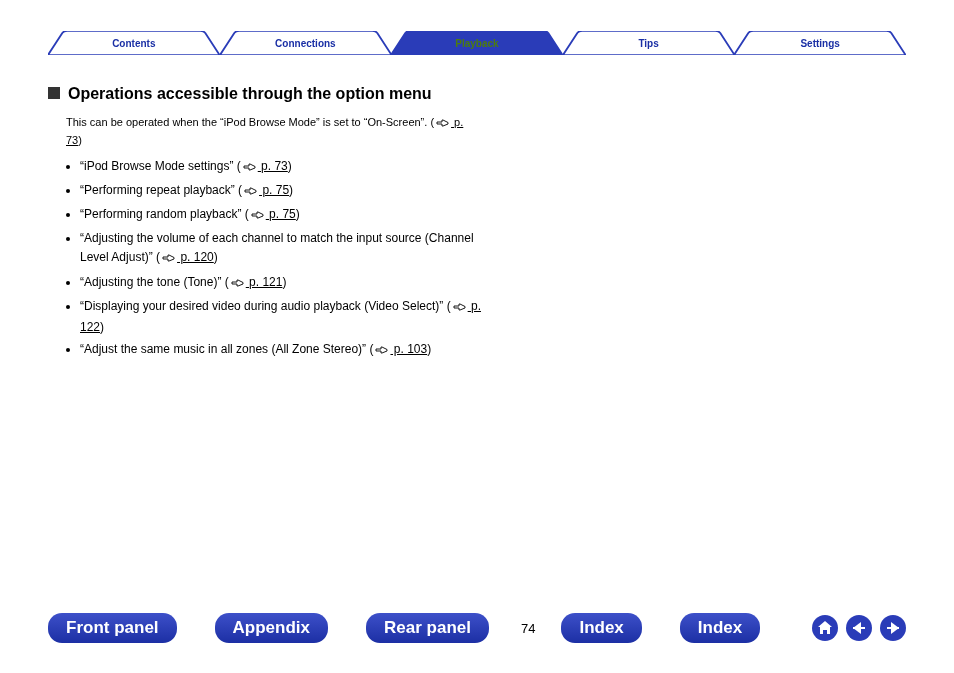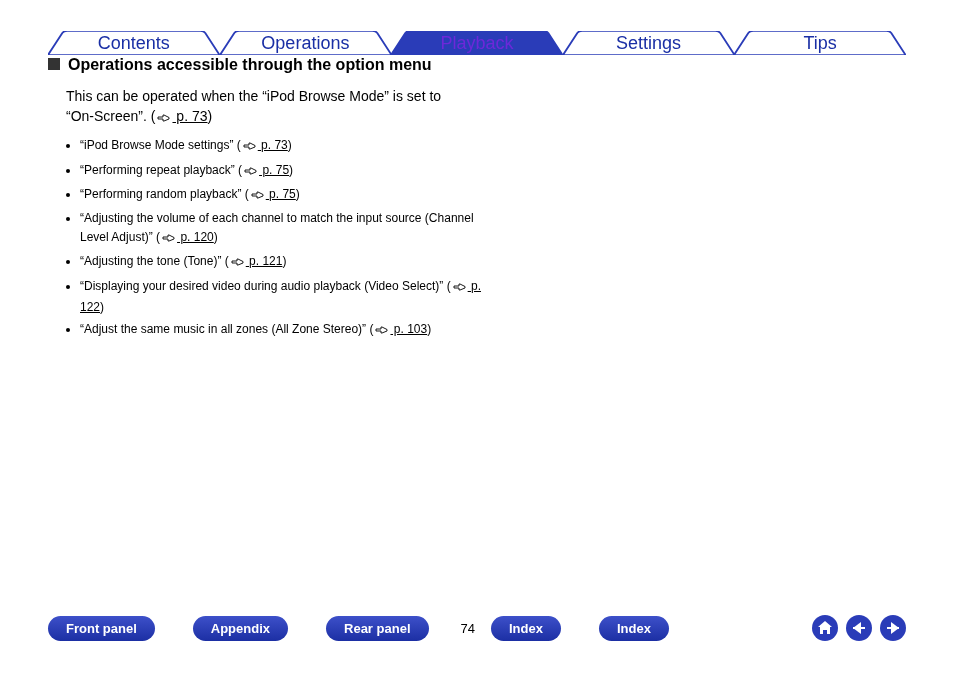--- a/index.html
+++ b/index.html
@@ -29,46 +29,46 @@
     flex: 1;
     height: 24px;
   }
   .tab svg { position: absolute; inset: 0; width: 100%; height: 100%; }
   .tab-label {
     position: absolute;
     inset: 0;
     display: flex;
     align-items: center;
     justify-content: center;
-    font-weight: normal;
-    font-size: 18px;
+    font-weight: bold;
+    font-size: 10px;
     color: #1a2fa5;
   }
-  .tab.active .tab-label { color: #6d28d9; }
+  .tab.active .tab-label { color: #4d7c0f; }
 
   
   .content {
     position: absolute;
-    top: 55px;
+    top: 84px;
     left: 48px;
     right: 300px;
   }
   .heading-row { display: flex; align-items: flex-start; }
   .heading-box {
     width: 12px; height: 12px; background: #333; margin-top: 3px; margin-right: 8px; flex-shrink: 0;
   }
   .heading {
     font-weight: bold;
     font-size: 16px;
     line-height: 1.3;
     margin: 0;
   }
   .intro {
     margin: 10px 0 8px 18px;
-    font-size: 14px;
+    font-size: 11px;
     line-height: 1.45;
     max-width: 400px;
   }
   .intro .link { text-decoration: underline; }
   ul.ops {
     margin: 0 0 0 18px;
     padding-left: 14px;
     font-size: 12px;
     line-height: 1.6;
     max-width: 430px;
@@ -83,30 +83,30 @@
     left: 48px; right: 48px;
     bottom: 31px;
     height: 28px;
     display: flex;
     align-items: center;
   }
   .pill {
     background: linear-gradient(#3d50c9, #1c2fa4);
     color: #fff;
     font-weight: bold;
-    font-size: 13px;
+    font-size: 17px;
     padding: 5px 18px;
     border-radius: 14px;
     margin-right: 38px;
     white-space: nowrap;
   }
   .pagenum {
     font-size: 13px;
     color: #000;
-    margin: 0 16px 0 -6px;
+    margin: 0 26px 0 -6px;
   }
   .spacer { flex: 1; }
   .circle {
     width: 26px; height: 26px; border-radius: 50%;
     background: #2a3cb8;
     display: flex; align-items: center; justify-content: center;
     margin-left: 8px;
   }
   .circle svg { display: block; }
 </style>
@@ -117,39 +117,39 @@
     <div class="tab">
       <svg viewBox="0 0 143 24" preserveAspectRatio="none">
         <path d="M0 24 L12 2 Q13 0 16 0 L127 0 Q130 0 131 2 L143 24 Z" fill="#ffffff" stroke="#2a3cb8" stroke-width="1.6"></path>
       </svg>
       <span class="tab-label">Contents</span>
     </div>
     <div class="tab">
       <svg viewBox="0 0 143 24" preserveAspectRatio="none">
         <path d="M0 24 L12 2 Q13 0 16 0 L127 0 Q130 0 131 2 L143 24 Z" fill="#ffffff" stroke="#2a3cb8" stroke-width="1.6"></path>
       </svg>
-      <span class="tab-label">Operations</span>
+      <span class="tab-label">Connections</span>
     </div>
     <div class="tab active">
       <svg viewBox="0 0 143 24" preserveAspectRatio="none">
         <path d="M0 24 L12 2 Q13 0 16 0 L127 0 Q130 0 131 2 L143 24 Z" fill="#2a3cb8" stroke="#2a3cb8" stroke-width="1.6"></path>
       </svg>
       <span class="tab-label">Playback</span>
     </div>
     <div class="tab">
       <svg viewBox="0 0 143 24" preserveAspectRatio="none">
         <path d="M0 24 L12 2 Q13 0 16 0 L127 0 Q130 0 131 2 L143 24 Z" fill="#ffffff" stroke="#2a3cb8" stroke-width="1.6"></path>
       </svg>
+      <span class="tab-label">Tips</span>
+    </div>
+    <div class="tab">
+      <svg viewBox="0 0 143 24" preserveAspectRatio="none">
+        <path d="M0 24 L12 2 Q13 0 16 0 L127 0 Q130 0 131 2 L143 24 Z" fill="#ffffff" stroke="#2a3cb8" stroke-width="1.6"></path>
+      </svg>
       <span class="tab-label">Settings</span>
-    </div>
-    <div class="tab">
-      <svg viewBox="0 0 143 24" preserveAspectRatio="none">
-        <path d="M0 24 L12 2 Q13 0 16 0 L127 0 Q130 0 131 2 L143 24 Z" fill="#ffffff" stroke="#2a3cb8" stroke-width="1.6"></path>
-      </svg>
-      <span class="tab-label">Tips</span>
     </div>
   </div>
 
 <div class="content">
   <div class="heading-row">
     <div class="heading-box"></div>
     <h2 class="heading">Operations accessible through the option menu</h2>
   </div>
   <p class="intro"><span>This can be operated when the “iPod Browse Mode” is set to “On-Screen”.  (</span><span class="hand"><svg width="14" height="10" viewBox="0 0 14 10">
           <path d="M1 4 L6 4 L6 2 L7 2 L12 4.5 L12 6 L7 8 L6 8 L6 6 L1 6 Z" fill="none" stroke="#000" stroke-width="0.9"></path>

